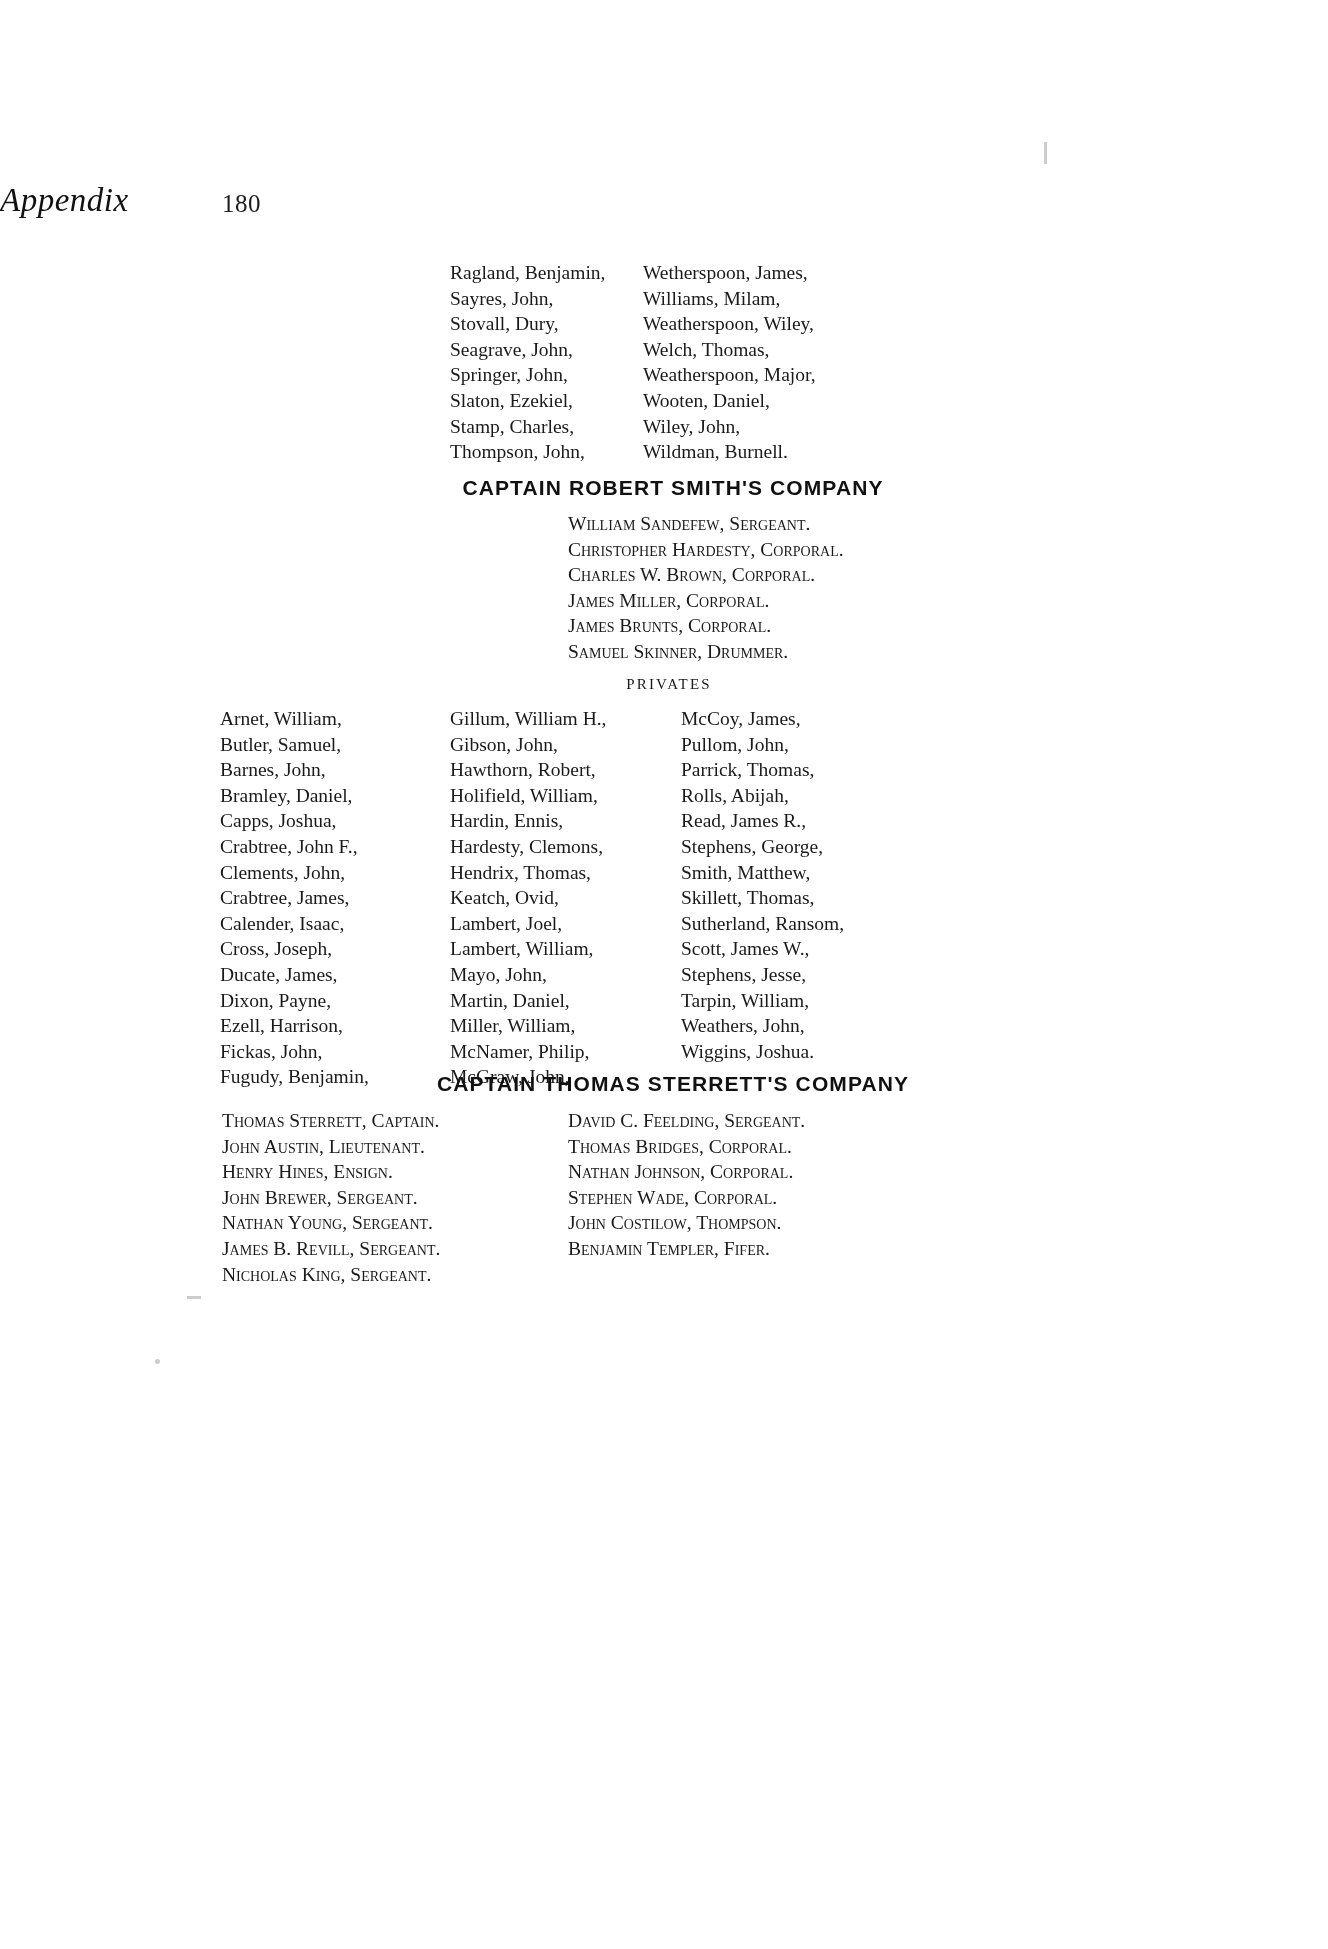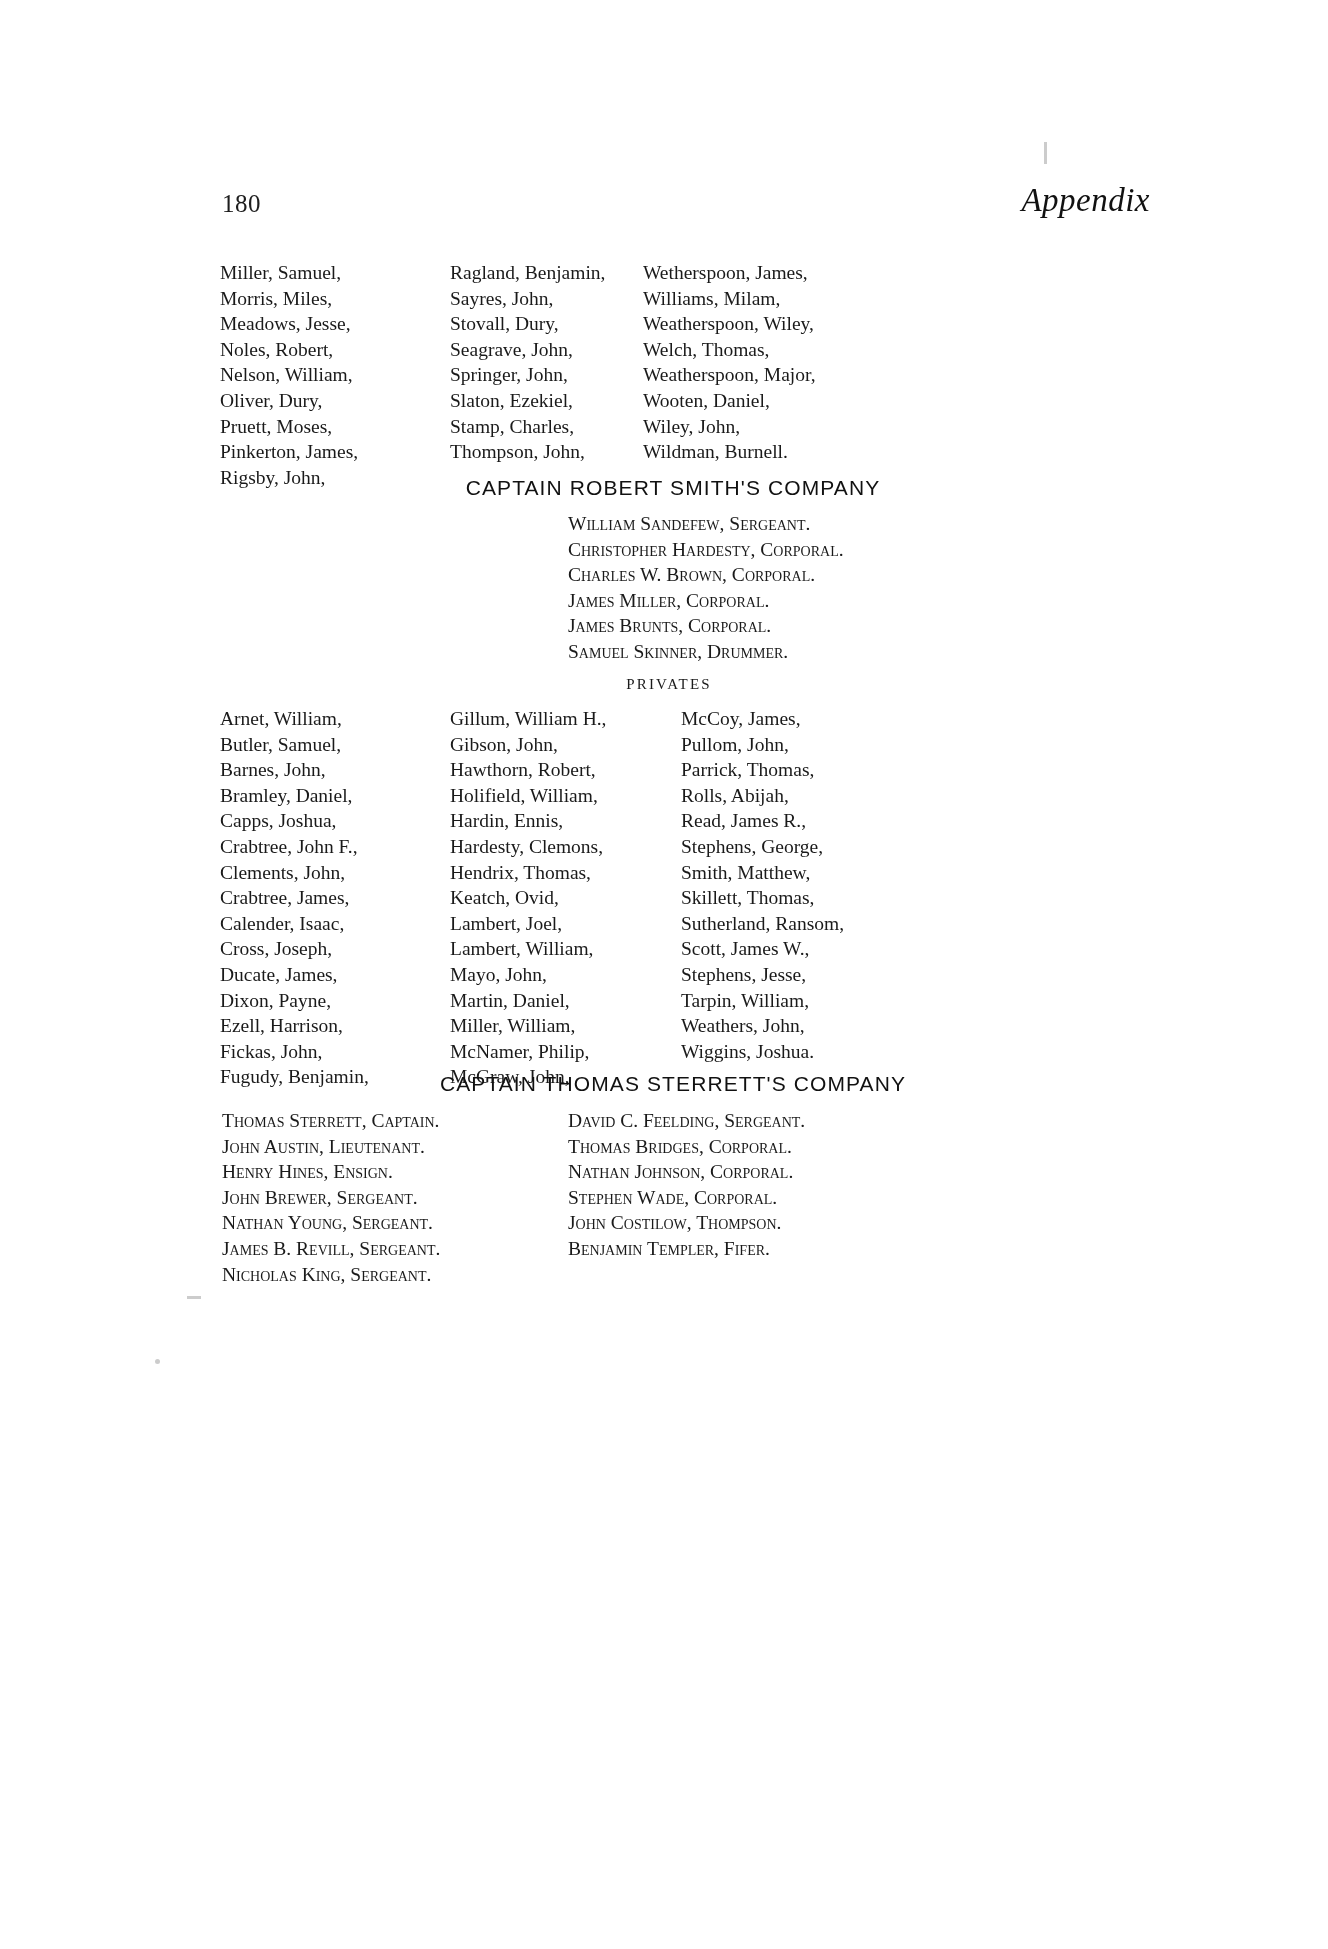--- a/index.html
+++ b/index.html
@@ -34,21 +34,21 @@
     top: 8px;
     font-size: 25px;
     letter-spacing: 0.5px;
     color: #1d1d1d;
   }
   .run-title {
     position: absolute;
     left: 0;
     top: 0;
     width: 1150px;
-    text-align: right;
+    text-align: left;
     font-family: "Liberation Serif", serif;
     font-style: italic;
     font-size: 33px;
     color: #111;
     letter-spacing: 0.5px;
   }
   
   .cols {
     position: absolute;
     display: block;
@@ -74,20 +74,21 @@
   
   .company-head {
     position: absolute;
     width: 1328px;
     left: 0;
     text-align: center;
     font-family: "Liberation Sans", sans-serif;
     font-size: 21px;
     letter-spacing: 1.1px;
     color: #111;
+    font-weight: bold;
   }
   .company-head span { padding-left: 18px; }
   .privates-head {
     position: absolute;
     width: 1328px;
     left: 0;
     text-align: center;
     font-family: "Liberation Serif", serif;
     font-size: 15px;
     letter-spacing: 2.2px;
@@ -109,31 +110,20 @@
   <div class="speck" style="left:1044px;top:142px;width:3px;height:22px;"></div>
   <div class="speck" style="left:187px;top:1296px;width:14px;height:3px;"></div>
   <div class="speck" style="left:155px;top:1359px;width:5px;height:5px;border-radius:50%;"></div>
 
   <div class="header">
     <div class="folio">180</div>
     <div class="run-title">Appendix</div>
   </div>
 
   <div class="cols" style="top:260px;left:0;width:1328px;height:210px;">
-    <div class="col" style="left:220px;width:230px;">
-      <div class="nm">Miller, Samuel,</div>
-      <div class="nm">Morris, Miles,</div>
-      <div class="nm">Meadows, Jesse,</div>
-      <div class="nm">Noles, Robert,</div>
-      <div class="nm">Nelson, William,</div>
-      <div class="nm">Oliver, Dury,</div>
-      <div class="nm">Pruett, Moses,</div>
-      <div class="nm">Pinkerton, James,</div>
-      <div class="nm">Rigsby, John,</div>
-    </div>
     <div class="col" style="left:450px;width:230px;">
       <div class="nm">Ragland, Benjamin,</div>
       <div class="nm">Sayres, John,</div>
       <div class="nm">Stovall, Dury,</div>
       <div class="nm">Seagrave, John,</div>
       <div class="nm">Springer, John,</div>
       <div class="nm">Slaton, Ezekiel,</div>
       <div class="nm">Stamp, Charles,</div>
       <div class="nm">Thompson, John,</div>
     </div>

